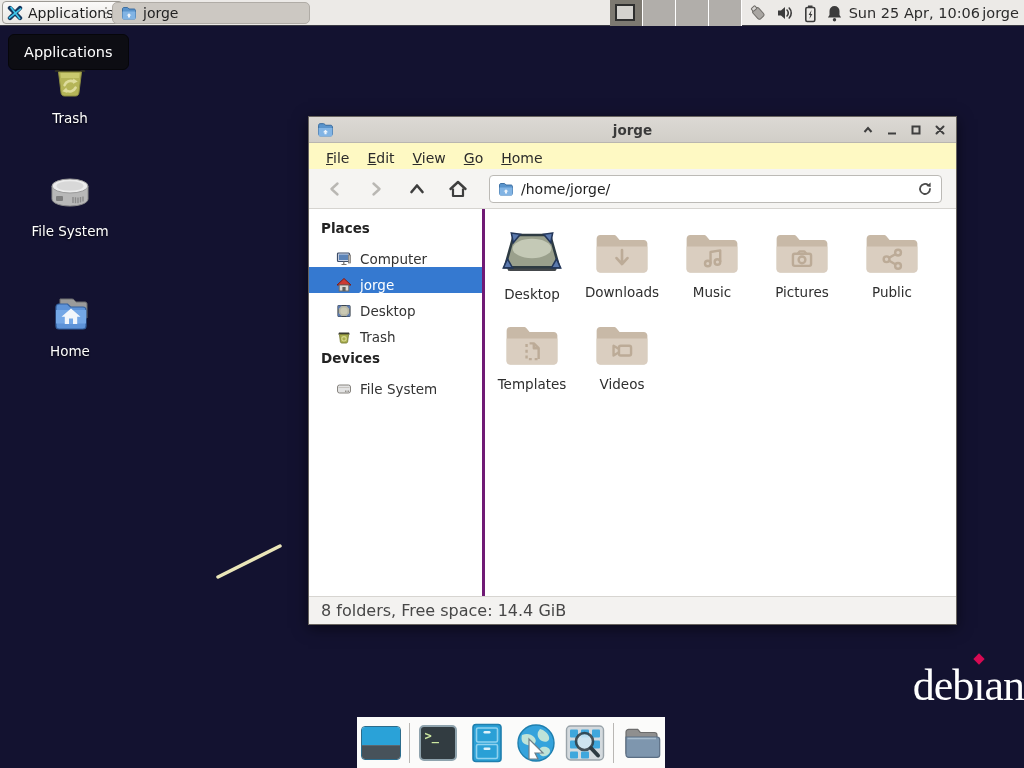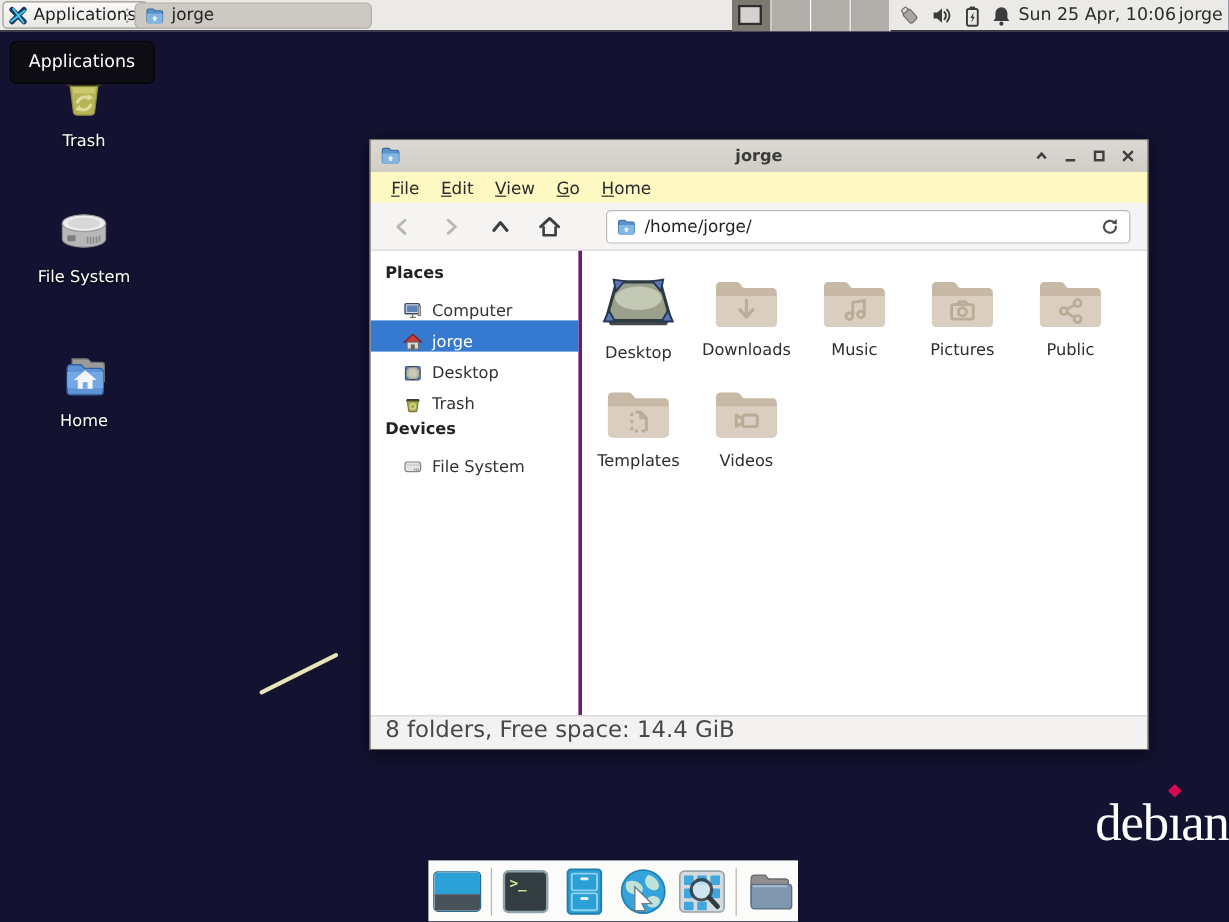--- a/index.html
+++ b/index.html
@@ -82,38 +82,38 @@
   .tb-controls .ctl { width:13px; height:13px; display:flex; align-items:center; justify-content:center; }
   .menubar { height:26px; background:#fef9c3; display:flex; align-items:flex-end; padding-left:8px; }
   .menu-item { display:inline-block; padding:3px 9px; font-size:14px; color:#2b2b2b; }
   .menu-item::first-letter { text-decoration:underline; }
   .toolbar {
     height:40px; background:#f5f4f2; border-bottom:1px solid #d6d4d0;
     display:flex; align-items:center; padding:0 14px 0 16px; gap:21px;
   }
   .nav-btn { width:20px; height:20px; display:flex; align-items:center; justify-content:center; }
   .pathbar {
-    flex:1; height:28px; margin-left:16px; background:#fff;
+    flex:1; height:28px; margin-left:0; background:#fff;
     border:1px solid #bcbab6; border-radius:4px;
     display:flex; align-items:center; gap:7px; padding:0 8px;
     font-size:14px; color:#1f1f1f;
   }
   .pathbar .ptext { flex:1; }
   .wcontent { flex:1; display:flex; min-height:0; }
   .sidebar { width:176px; background:#fff; border-right:3px solid #701a75; padding-top:6px; font-size:13.5px; }
   .side-hdr { font-weight:bold; color:#222; padding:5px 0 5px 12px; }
   .side-row { display:flex; align-items:flex-end; gap:8px; height:26px; padding-left:27px; color:#333; }
   .side-row.sel { background:#3579d0; color:#fff; }
   .fpane { flex:1; background:#fff; padding:18px 0 0 2px; display:flex; flex-wrap:wrap; align-content:flex-start; }
   .fitem { width:90px; height:92px; display:flex; flex-direction:column; align-items:center; }
   .fitem .flabel { margin-top:7px; font-size:13.5px; color:#2e2e2e; white-space:nowrap; }
   .statusbar {
     height:28px; background:#f3f2f0; border-top:1px solid #d7d5d1;
-    display:flex; padding-left:12px;
-    font-size:19px; color:#474747;
+    display:flex; align-items:center; padding-left:12px;
+    font-size:16px; color:#474747;
   }
 
   
   #logo { position:absolute; left:0; top:660px; width:1024px; text-align:right; }
   #logo .word {
     font-family:"Liberation Serif","DejaVu Serif",serif;
     font-size:44px; color:#fff; letter-spacing:-1px;
   }
   #logo .iwrap { position:relative; display:inline-block; }
   #logo .dot {

